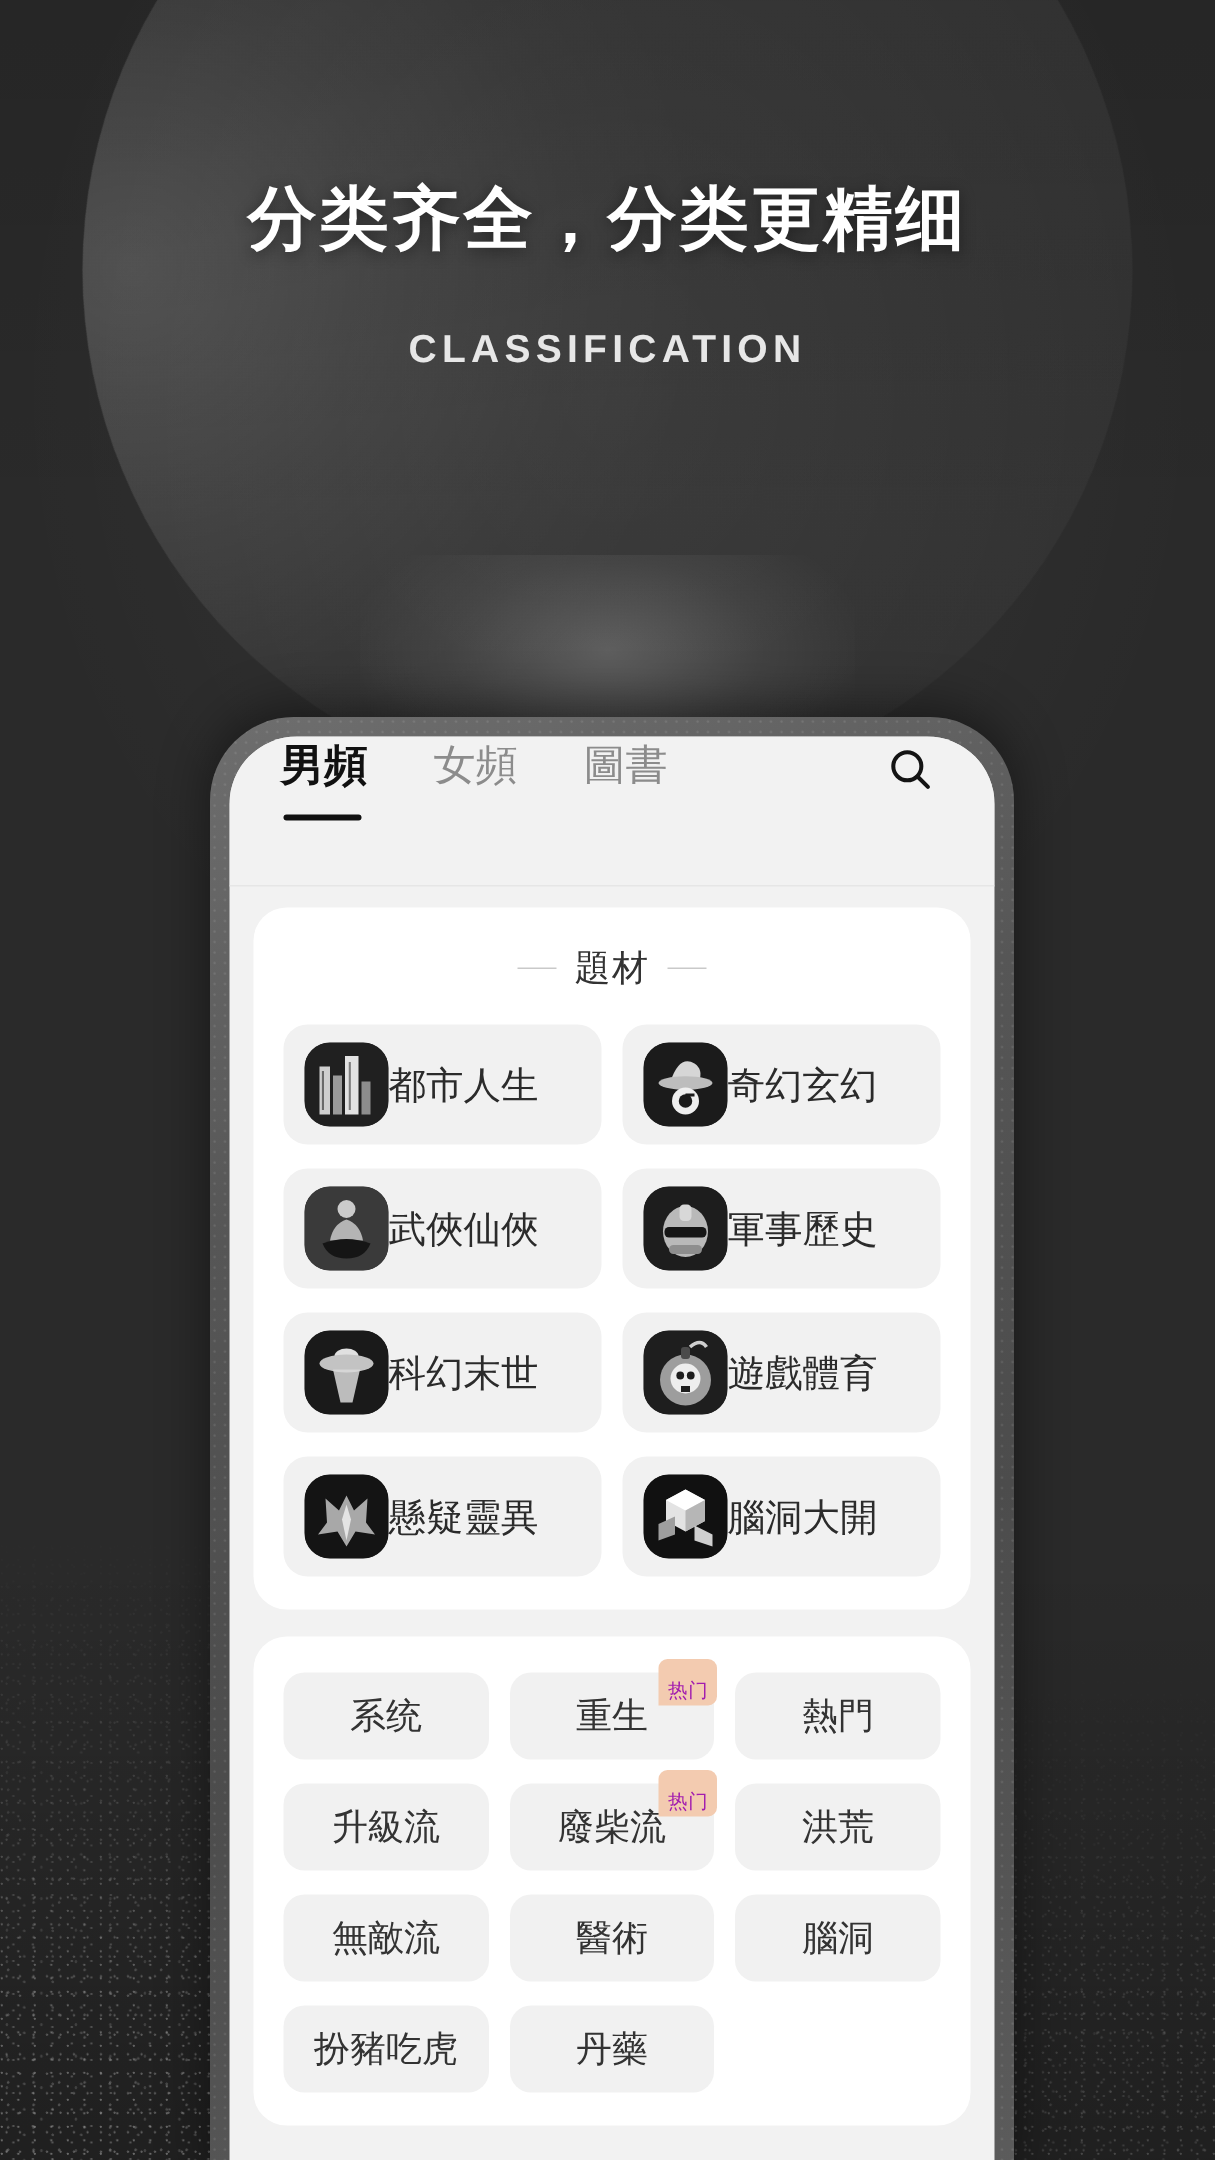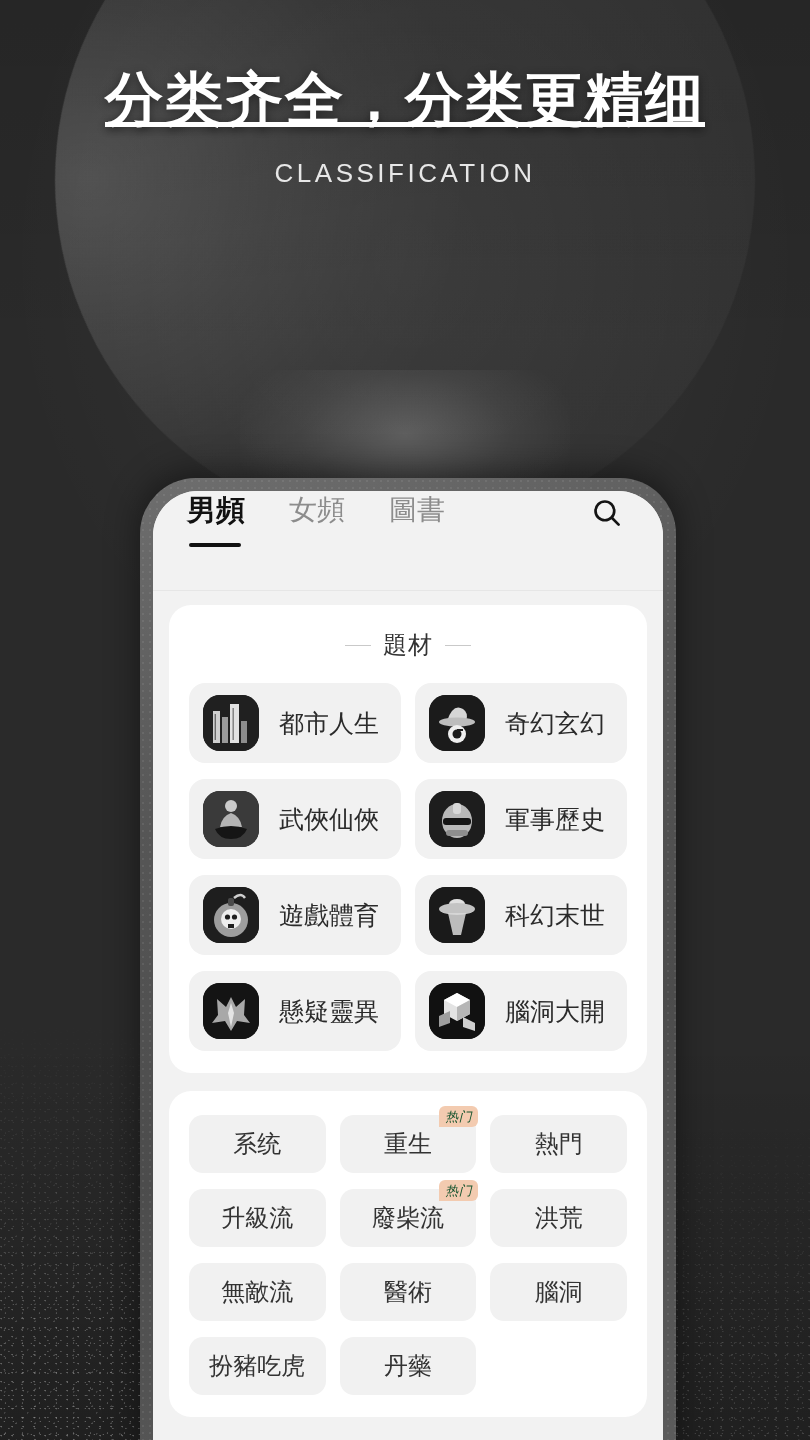--- a/index.html
+++ b/index.html
@@ -61,35 +61,34 @@
             mask-image:linear-gradient(to top, rgba(0,0,0,1) 0%, rgba(0,0,0,0.85) 28%, rgba(0,0,0,0.35) 62%, rgba(0,0,0,0) 100%);
     opacity:.85;
   }
   .grain.right {
     left:auto; right:0; width:200px; height:330px; opacity:.45;
   }
 
   
   .hero { position:absolute; left:0; right:0; top:0; text-align:center; }
   .hero-title {
-    margin-top:67px;
+    margin-top:120px;
     color:#ffffff;
-    font-size:58px;
+    font-size:46px;
     font-weight:bold;
     letter-spacing:2px;
     line-height:1.1;
     text-shadow:0 2px 10px rgba(0,0,0,.45);
-    text-decoration:underline;
   }
   .hero-sub {
-    margin-top:27px;
+    margin-top:46px;
     color:#e7e7e7;
     font-size:26px;
     letter-spacing:3.5px;
-    font-weight:400;
+    font-weight:700;
   }
 
   
   .phone {
     position:absolute;
     left:140px;
     top:478px;
     width:536px;
     height:980px;
     background:linear-gradient(160deg,#6e6e6e 0%,#565656 30%,#4c4c4c 60%,#5c5c5c 100%);
@@ -180,21 +179,21 @@
 
   
   .tile-grid {
     display:grid;
     grid-template-columns:1fr 1fr;
     gap:16px 14px;
   }
   .tile {
     display:flex;
     align-items:center;
-    gap:20px;
+    gap:0;
     background:#f1f1f1;
     border-radius:16px;
     padding:12px 14px;
     cursor:pointer;
   }
   .tile-icon {
     width:56px; height:56px;
     border-radius:17px;
     flex:0 0 56px;
     background:#1e1e1e;
@@ -224,27 +223,26 @@
     align-items:center;
     justify-content:center;
     font-size:24px;
     color:#333;
     cursor:pointer;
   }
   .chip-badge {
     position:absolute;
     top:-9px; right:-2px;
     background:#f3cbb0;
-    color:#14532d;
+    color:#a21caf;
     font-size:13px;
     line-height:1;
-    padding:4px 6px 4px 6px;
+    padding:14px 6px 4px 6px;
     border-radius:6px 6px 6px 0;
     letter-spacing:0.5px;
-    font-style:italic;
   }
 </style>
 </head>
 <body>
 
 <div class="bg">
   <div class="teardrop"></div>
   <div class="teardrop-glow"></div>
   <div class="vignette"></div>
   <div class="grain"></div>
@@ -333,20 +331,32 @@
             <span class="tile-icon">
               <svg viewBox="0 0 56 56">
                 <rect width="56" height="56" fill="#1d1d1d"></rect>
                 <ellipse cx="28" cy="30" rx="15" ry="17" fill="#b9b9b9"></ellipse>
                 <rect x="24" y="12" width="8" height="11" rx="3" fill="#d8d8d8"></rect>
                 <rect x="14" y="27" width="28" height="7" rx="3" fill="#151515"></rect>
                 <rect x="17" y="39" width="22" height="6" rx="3" fill="#8e8e8e"></rect>
               </svg>
             </span>
             <span class="tile-label">軍事歷史</span>
+          </div>
+
+          <div class="tile">
+            <span class="tile-icon">
+              <svg viewBox="0 0 56 56">
+                <rect width="56" height="56" fill="#1a1a1a"></rect>
+                <ellipse cx="28" cy="17" rx="8" ry="5" fill="#e0e0e0"></ellipse>
+                <ellipse cx="28" cy="22" rx="18" ry="6" fill="#c3c3c3"></ellipse>
+                <path d="M19 26 L24 48 L32 48 L37 26 Z" fill="#d9d9d9" opacity="0.85"></path>
+              </svg>
+            </span>
+            <span class="tile-label">科幻末世</span>
           </div>
 
           <div class="tile">
             <span class="tile-icon">
               <svg viewBox="0 0 56 56">
                 <rect width="56" height="56" fill="#1e1e1e"></rect>
                 <circle cx="28" cy="33" r="17" fill="#9d9d9d"></circle>
                 <rect x="25" y="11" width="6" height="8" rx="2" fill="#4b4b4b"></rect>
                 <path d="M31 11 Q38 5 42 11" stroke="#cfcfcf" stroke-width="2.4" fill="none"></path>
                 <circle cx="28" cy="32" r="10" fill="#eeeeee"></circle>
@@ -354,32 +364,20 @@
                 <circle cx="31.5" cy="30" r="2.6" fill="#1e1e1e"></circle>
                 <rect x="25" y="37" width="6" height="4" fill="#1e1e1e"></rect>
               </svg>
             </span>
             <span class="tile-label">遊戲體育</span>
           </div>
 
           <div class="tile">
             <span class="tile-icon">
               <svg viewBox="0 0 56 56">
-                <rect width="56" height="56" fill="#1a1a1a"></rect>
-                <ellipse cx="28" cy="17" rx="8" ry="5" fill="#e0e0e0"></ellipse>
-                <ellipse cx="28" cy="22" rx="18" ry="6" fill="#c3c3c3"></ellipse>
-                <path d="M19 26 L24 48 L32 48 L37 26 Z" fill="#d9d9d9" opacity="0.85"></path>
-              </svg>
-            </span>
-            <span class="tile-label">科幻末世</span>
-          </div>
-
-          <div class="tile">
-            <span class="tile-icon">
-              <svg viewBox="0 0 56 56">
                 <rect width="56" height="56" fill="#141414"></rect>
                 <path d="M28 14 L33 24 L42 16 L41 32 L47 40 L34 38 L28 48 L22 38 L9 40 L15 32 L14 16 L23 24 Z" fill="#a8a8a8"></path>
                 <path d="M28 20 L31 30 L28 44 L25 30 Z" fill="#e4e4e4"></path>
               </svg>
             </span>
             <span class="tile-label">懸疑靈異</span>
           </div>
 
           <div class="tile">
             <span class="tile-icon">

